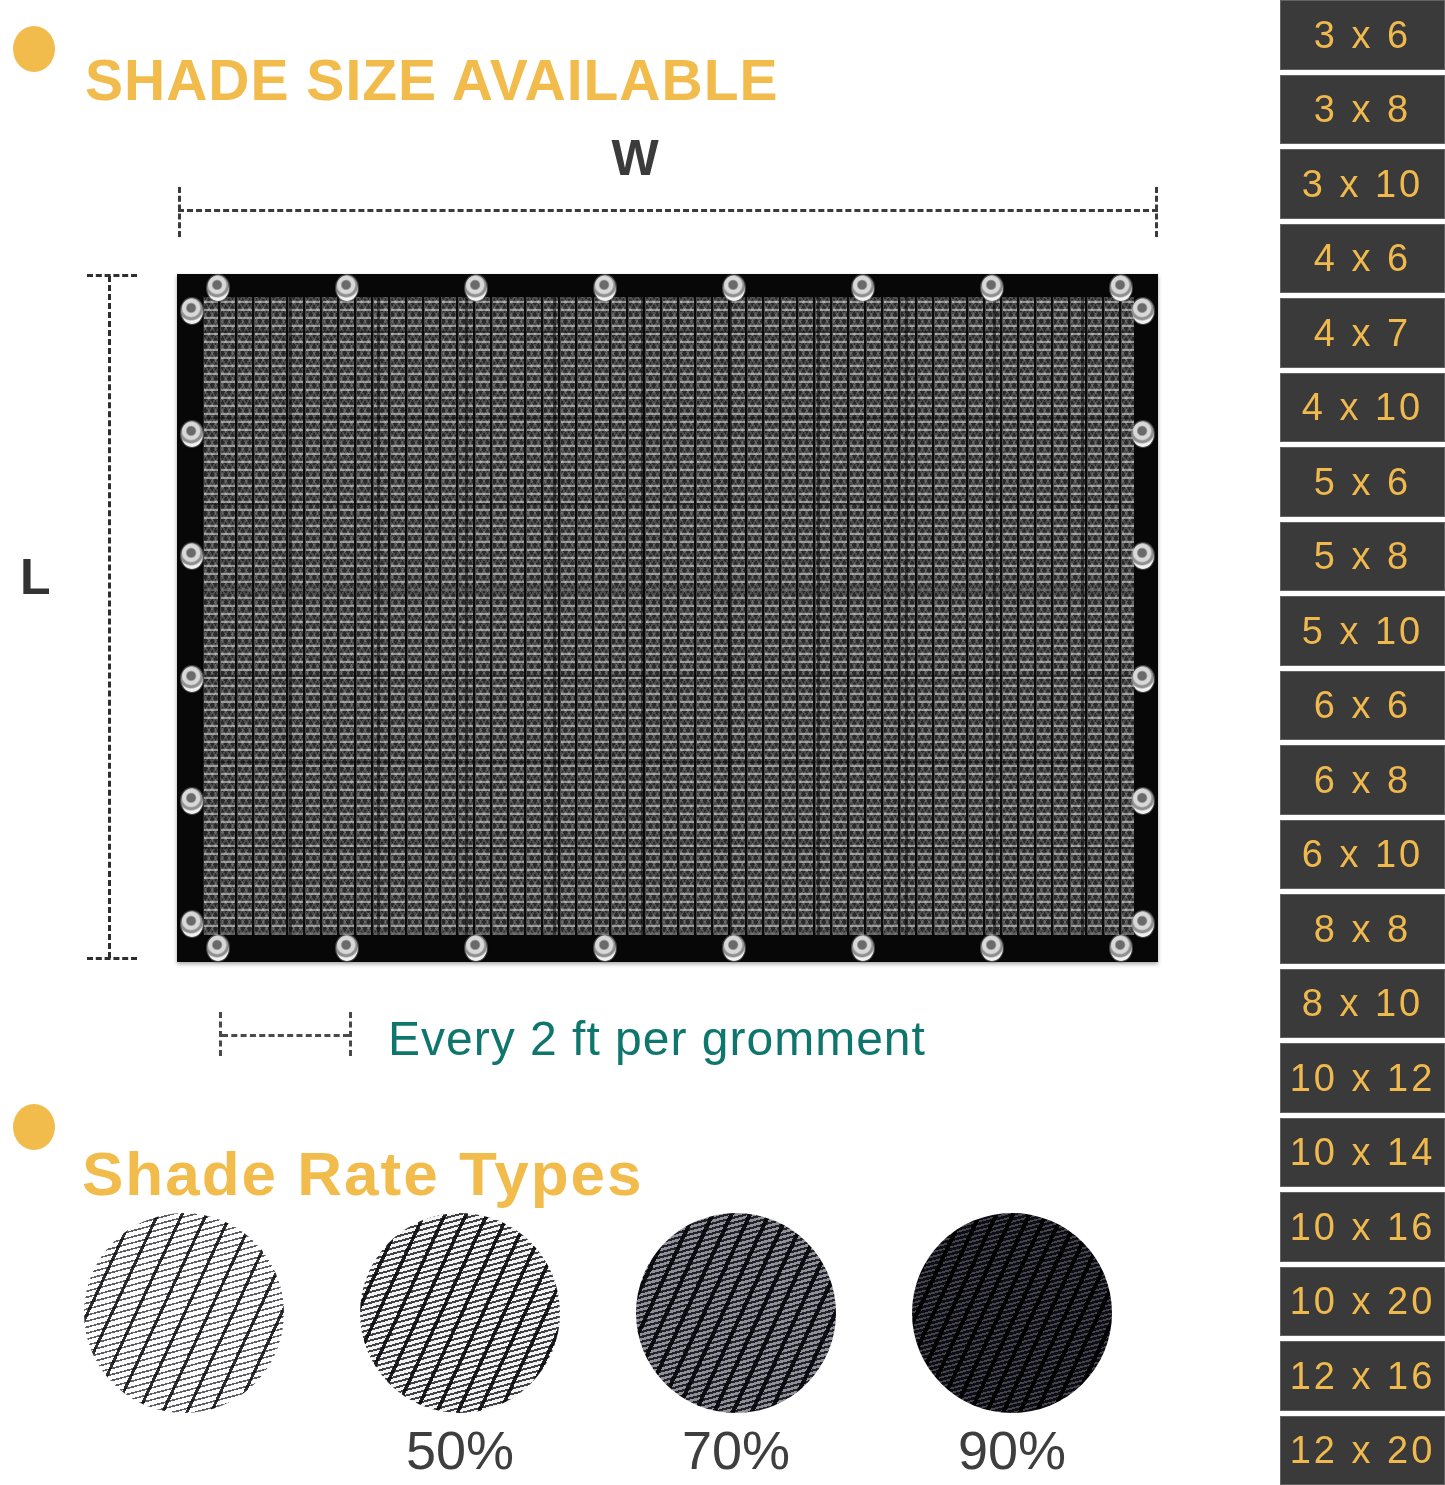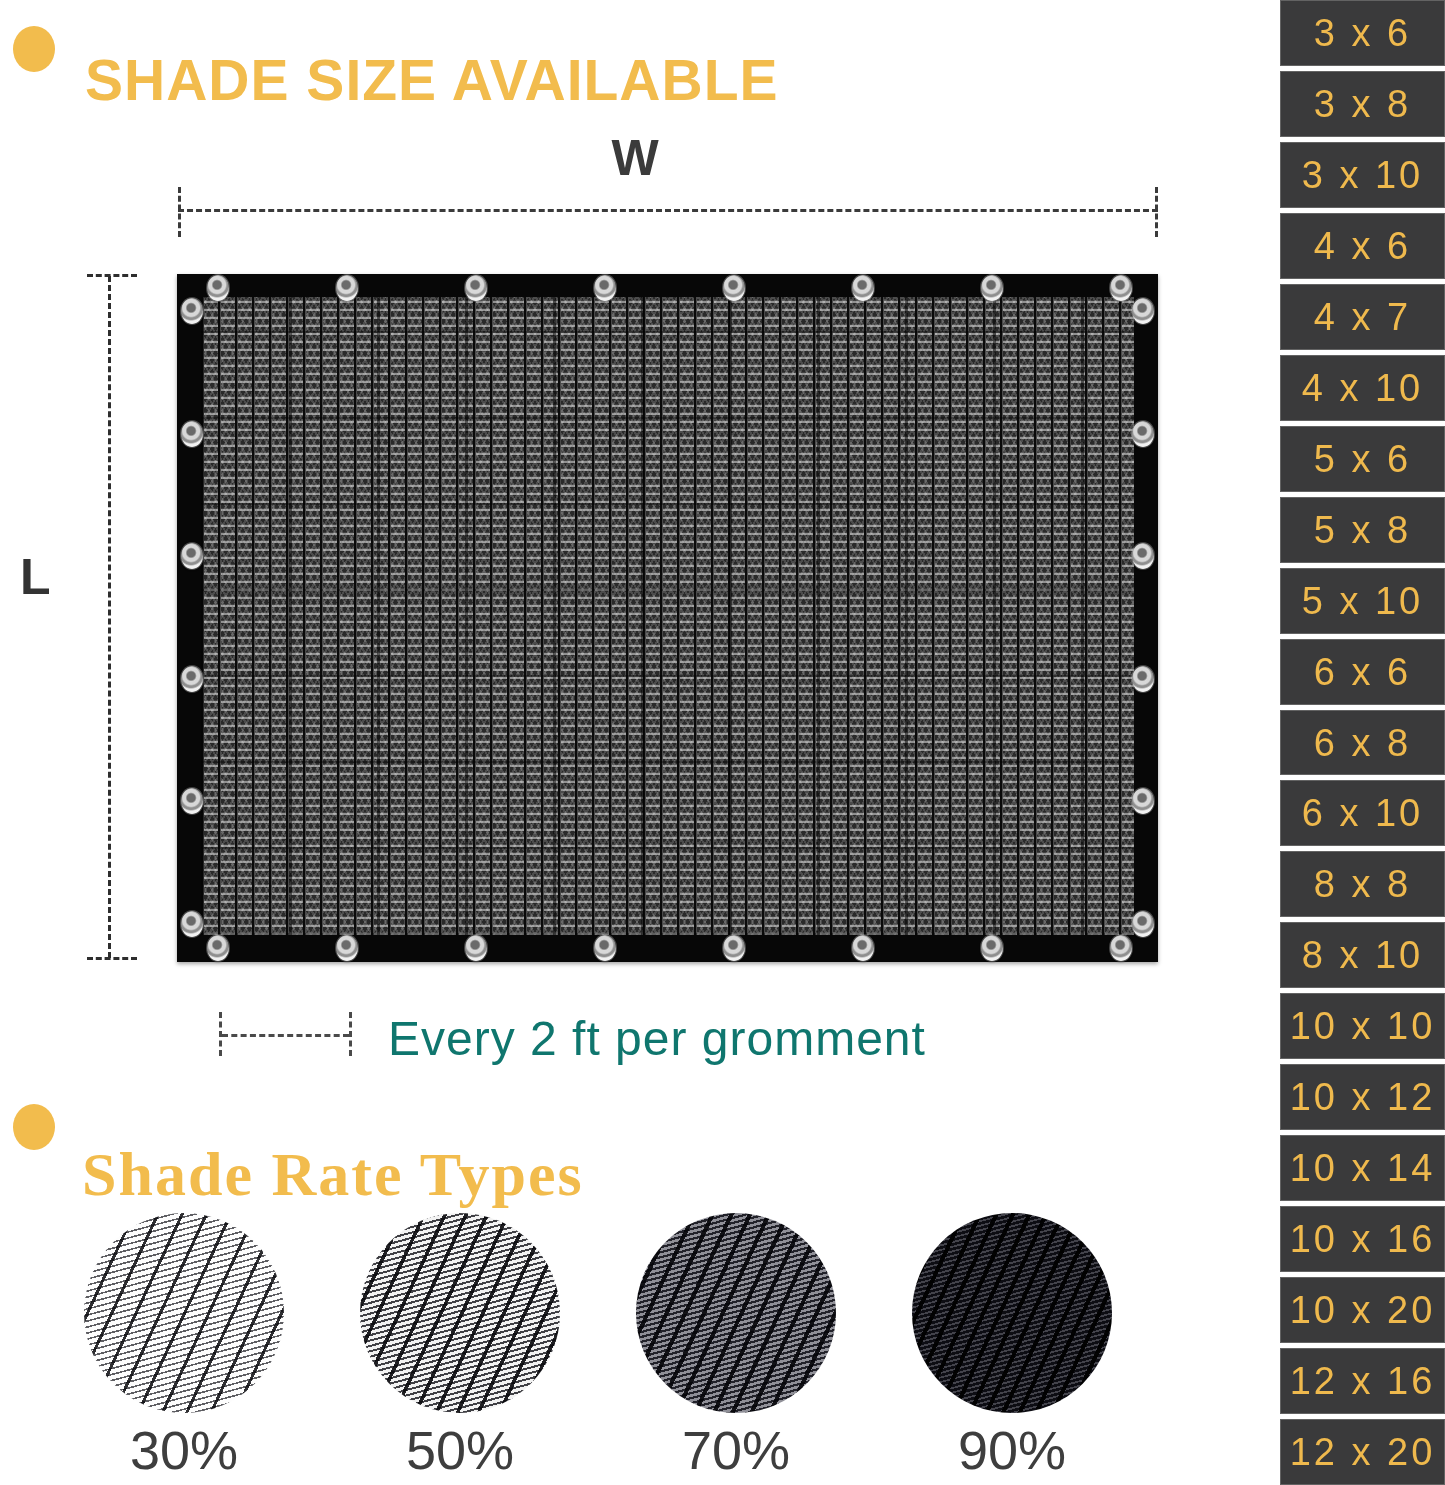--- a/index.html
+++ b/index.html
@@ -10,21 +10,21 @@
   
   .bullet{position:absolute;border-radius:50%;background:var(--accent,#F2BC4D);}
   #title-bullet{left:13px;top:26px;width:42px;height:46px;}
   #size-title{
     position:absolute;left:85px;top:14px;font-size:57px;font-weight:bold;
     letter-spacing:1px;color:var(--accent,#F2BC4D);line-height:1;white-space:nowrap;
   }
   #rate-bullet{left:13px;top:1104px;width:42px;height:46px;}
   #rate-title{
     position:absolute;left:82px;top:1092px;font-size:62px;font-weight:bold;
-    letter-spacing:2px;color:var(--accent,#F2BC4D);line-height:1;white-space:nowrap;font-family:Liberation Serif, serif;
+    letter-spacing:2px;color:var(--accent,#F2BC4D);line-height:1;white-space:nowrap;
   }
   
   #w-label{
     position:absolute;left:0;top:133px;width:1270px;text-align:center;
     font-size:50px;font-weight:600;color:#3b3b3b;line-height:1;
   }
   #w-line{position:absolute;left:178px;top:209px;width:980px;height:0;border-top:3px dashed #3b3b3b;}
   #w-line::before,#w-line::after{
     content:"";position:absolute;top:-25px;height:50px;width:0;border-left:3px dashed #3b3b3b;
   }
@@ -151,21 +151,20 @@
 
   <div id="mini-dim"></div>
   <div id="grommet-note">Every 2 ft per gromment</div>
 
   <span class="bullet" id="rate-bullet"></span>
   <h2 id="rate-title">Shade Rate Types</h2>
 
   <div id="swatches">
       <div class="swatch-item">
         <div class="swatch level-1"></div>
-        <div class="swatch-label">30%</div>
       </div>
       <div class="swatch-item">
         <div class="swatch level-2"></div>
         <div class="swatch-label">50%</div>
       </div>
       <div class="swatch-item">
         <div class="swatch level-3"></div>
         <div class="swatch-label">70%</div>
       </div>
       <div class="swatch-item">
@@ -211,23 +210,20 @@
       <div class="size-box">
         <span>6 x 10</span>
       </div>
       <div class="size-box">
         <span>8 x 8</span>
       </div>
       <div class="size-box">
         <span>8 x 10</span>
       </div>
       <div class="size-box">
-        <span>10 x 10</span>
-      </div>
-      <div class="size-box">
         <span>10 x 12</span>
       </div>
       <div class="size-box">
         <span>10 x 14</span>
       </div>
       <div class="size-box">
         <span>10 x 16</span>
       </div>
       <div class="size-box">
         <span>10 x 20</span>

